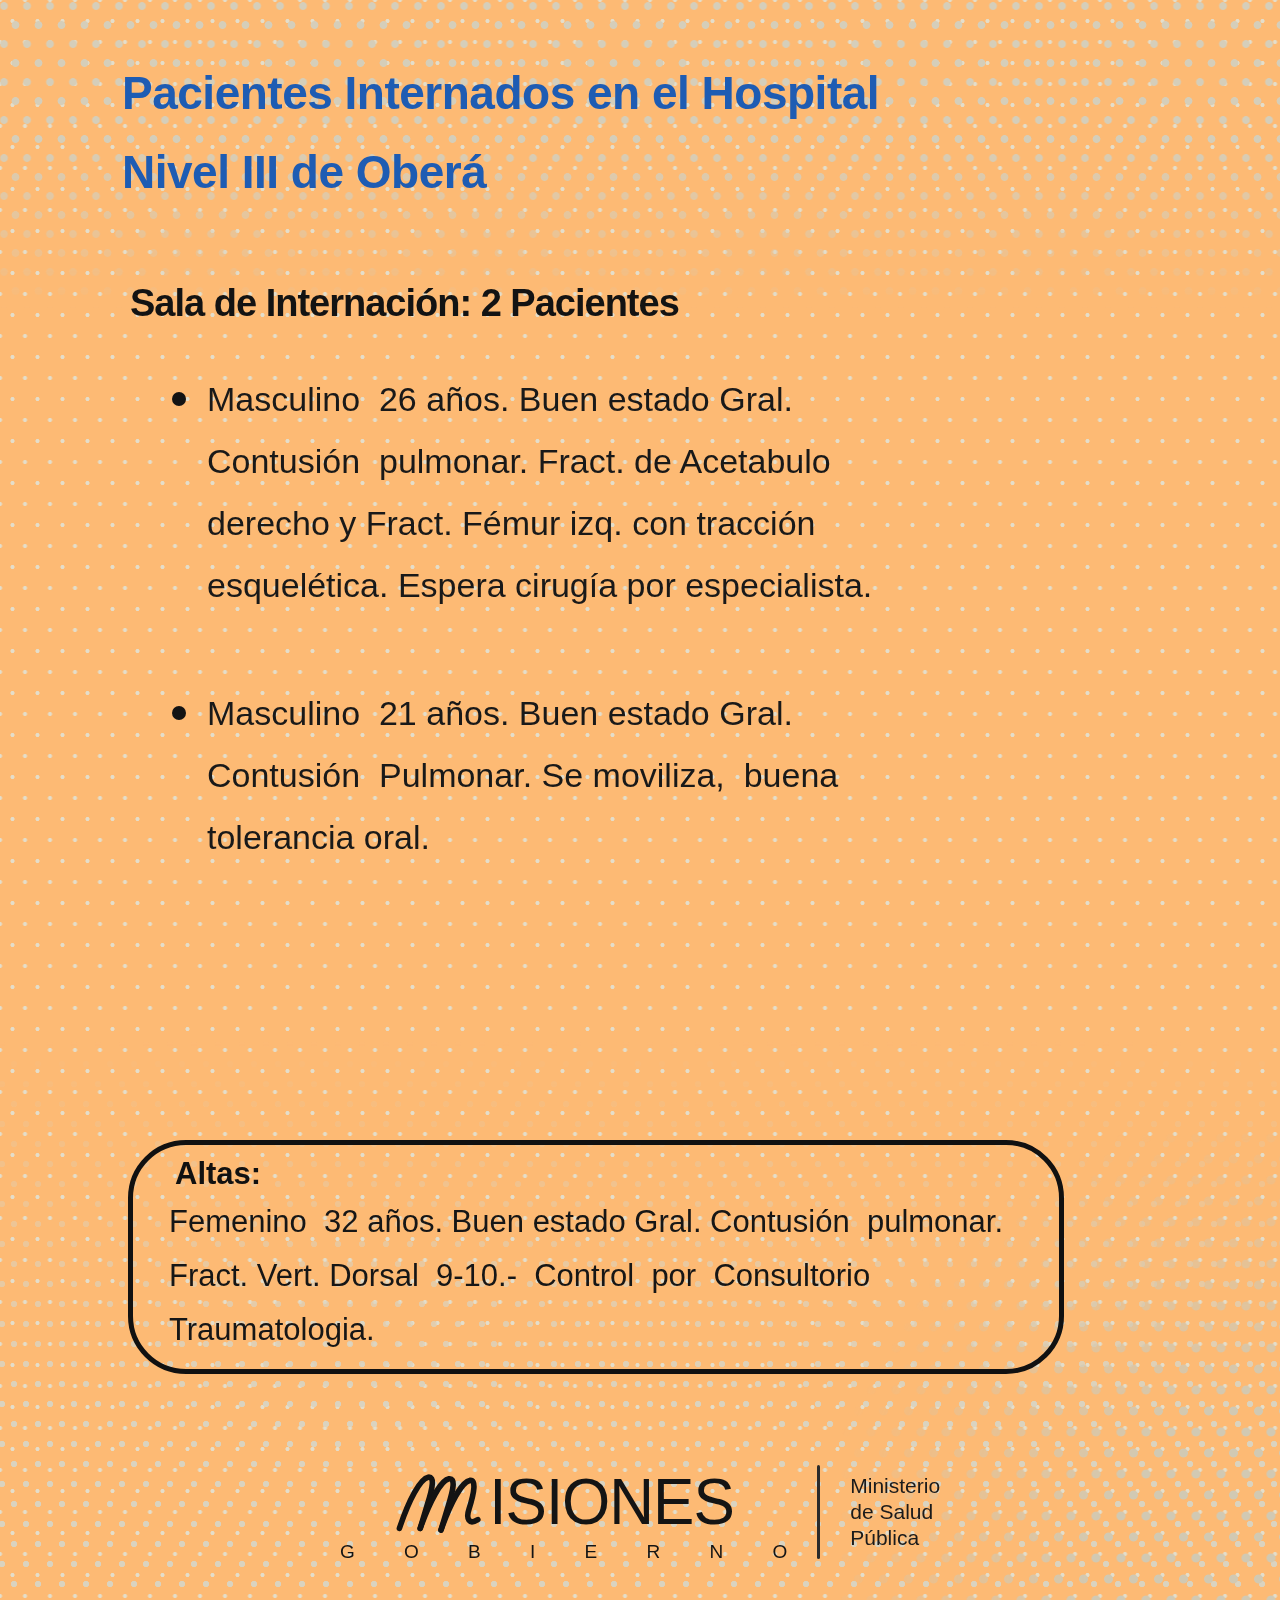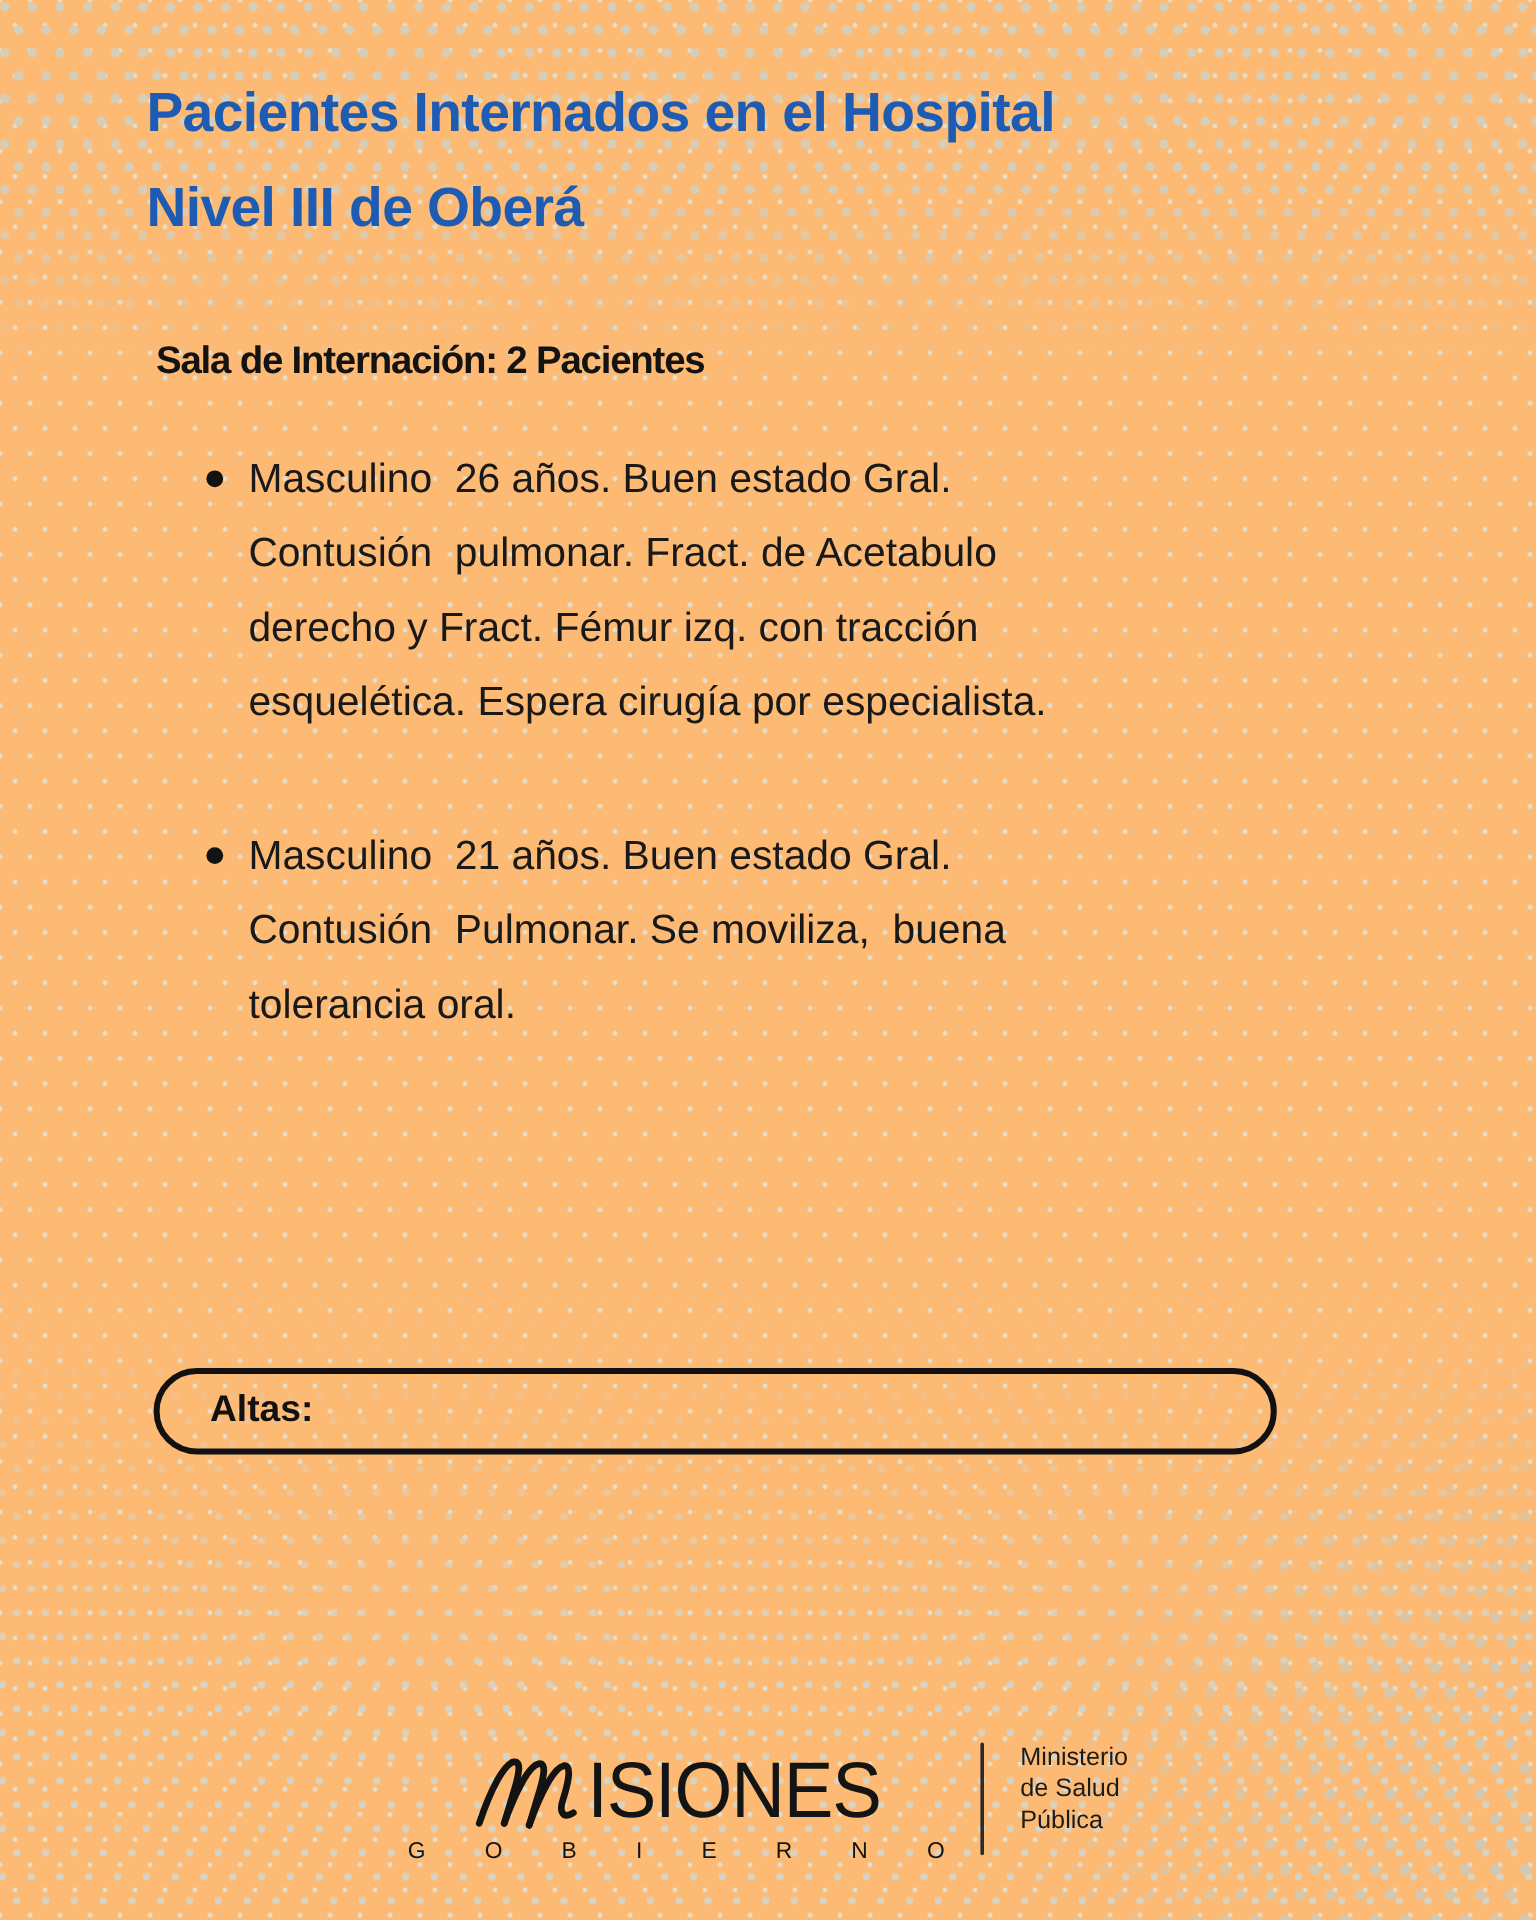--- a/index.html
+++ b/index.html
@@ -54,21 +54,21 @@
   }
   
   .title{
     position:absolute;left:122px;top:54px;
     font-size:46px;font-weight:bold;letter-spacing:-0.5px;
     line-height:79px;color:#1e5cb3;
   }
   
   .heading{
     position:absolute;left:130px;top:282px;
-    font-size:32px;font-weight:bold;letter-spacing:-1px;
+    font-size:38px;font-weight:bold;letter-spacing:-1px;
     color:#131313;
   }
   .patient-list{
     position:absolute;left:170px;top:368px;width:920px;
     list-style:none;margin:0;padding:0;
     font-size:34px;line-height:62px;color:#191919;
   }
   .patient-list li{
     position:relative;padding-left:37px;margin:0 0 66px 0;
   }
@@ -89,21 +89,21 @@
     font-size:31px;font-weight:bold;line-height:42px;color:#111;
     padding-left:6px;
   }
   .altas-text{
     font-size:31px;line-height:54px;color:#161616;
     white-space:pre-wrap;
   }
   
   .footer{
     position:absolute;left:0;top:1452px;width:1280px;height:120px;
-    display:flex;justify-content:center;gap:30px;
+    display:flex;justify-content:center;align-items:center;gap:30px;
   }
   .logo-col{display:flex;flex-direction:column;align-items:center;}
   .logo-row{display:flex;align-items:flex-end;}
   .script-m{width:104px;height:82px;margin:0 -8px -12px 0;}
   .logo-rest{
     font-size:62px;line-height:58px;letter-spacing:-1px;
     font-weight:500;color:#141414;transform:scaleY(1.06);
   }
   .gobierno{
     margin-top:10px;margin-right:-22px;
@@ -142,20 +142,23 @@
     <li>
       <span class="bullet"></span>
       <span class="ptext">Masculino  21 años. Buen estado Gral.
 Contusión  Pulmonar. Se moviliza,  buena
 tolerancia oral.</span>
     </li>
   </ul>
 
   <div class="altas-box">
     <div class="altas-label">Altas:</div>
+    <div class="altas-text">Femenino  32 años. Buen estado Gral. Contusión  pulmonar.
+Fract. Vert. Dorsal  9-10.-  Control  por  Consultorio
+Traumatologia.</div>
   </div>
 
   <div class="footer">
     <div class="logo-col">
       <div class="logo-row">
         <svg class="script-m" viewBox="0 0 130 90" aria-hidden="true">
           <g fill="none" stroke="#131313" stroke-width="7" stroke-linecap="round" stroke-linejoin="round">
             <path d="M8 78 C20 42 34 16 44 14 C52 13 50 26 43 48 L34 78"></path>
             <path d="M34 78 C46 44 60 18 70 16 C78 15 76 28 69 50 L60 80"></path>
             <path d="M60 80 C72 46 86 20 96 18 C104 17 102 32 95 54 C91 66 95 74 106 67"></path>

